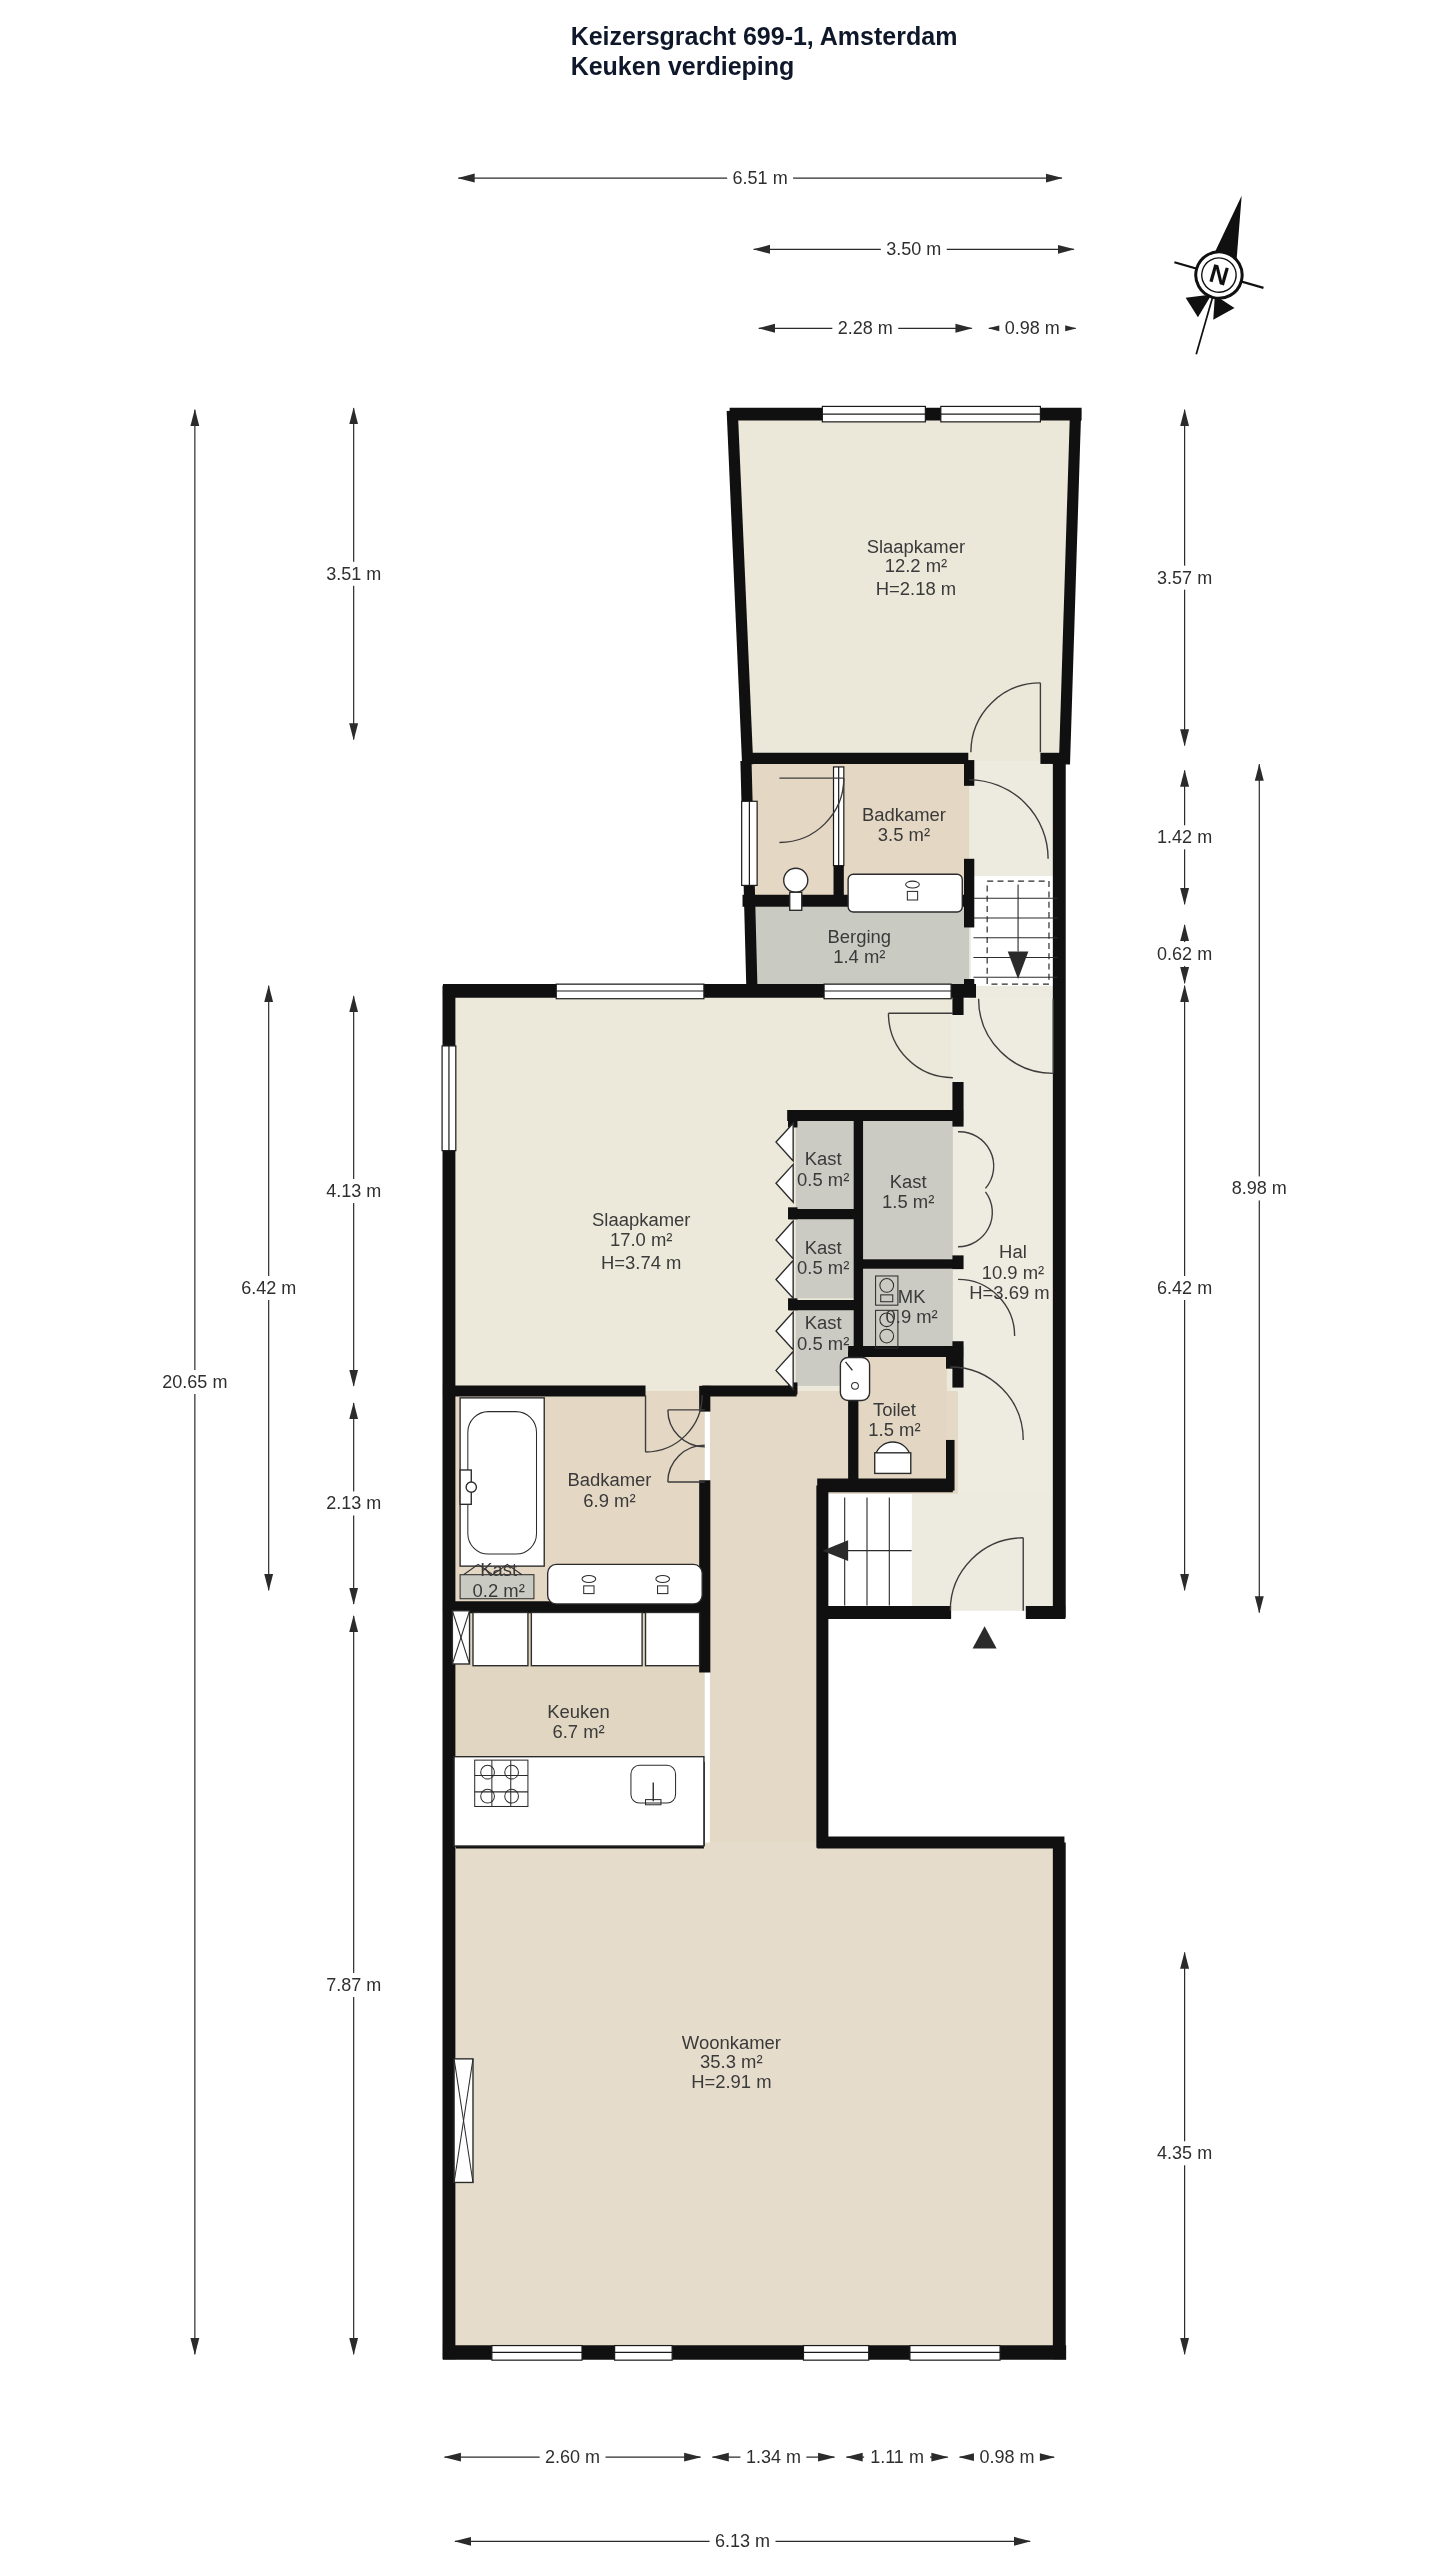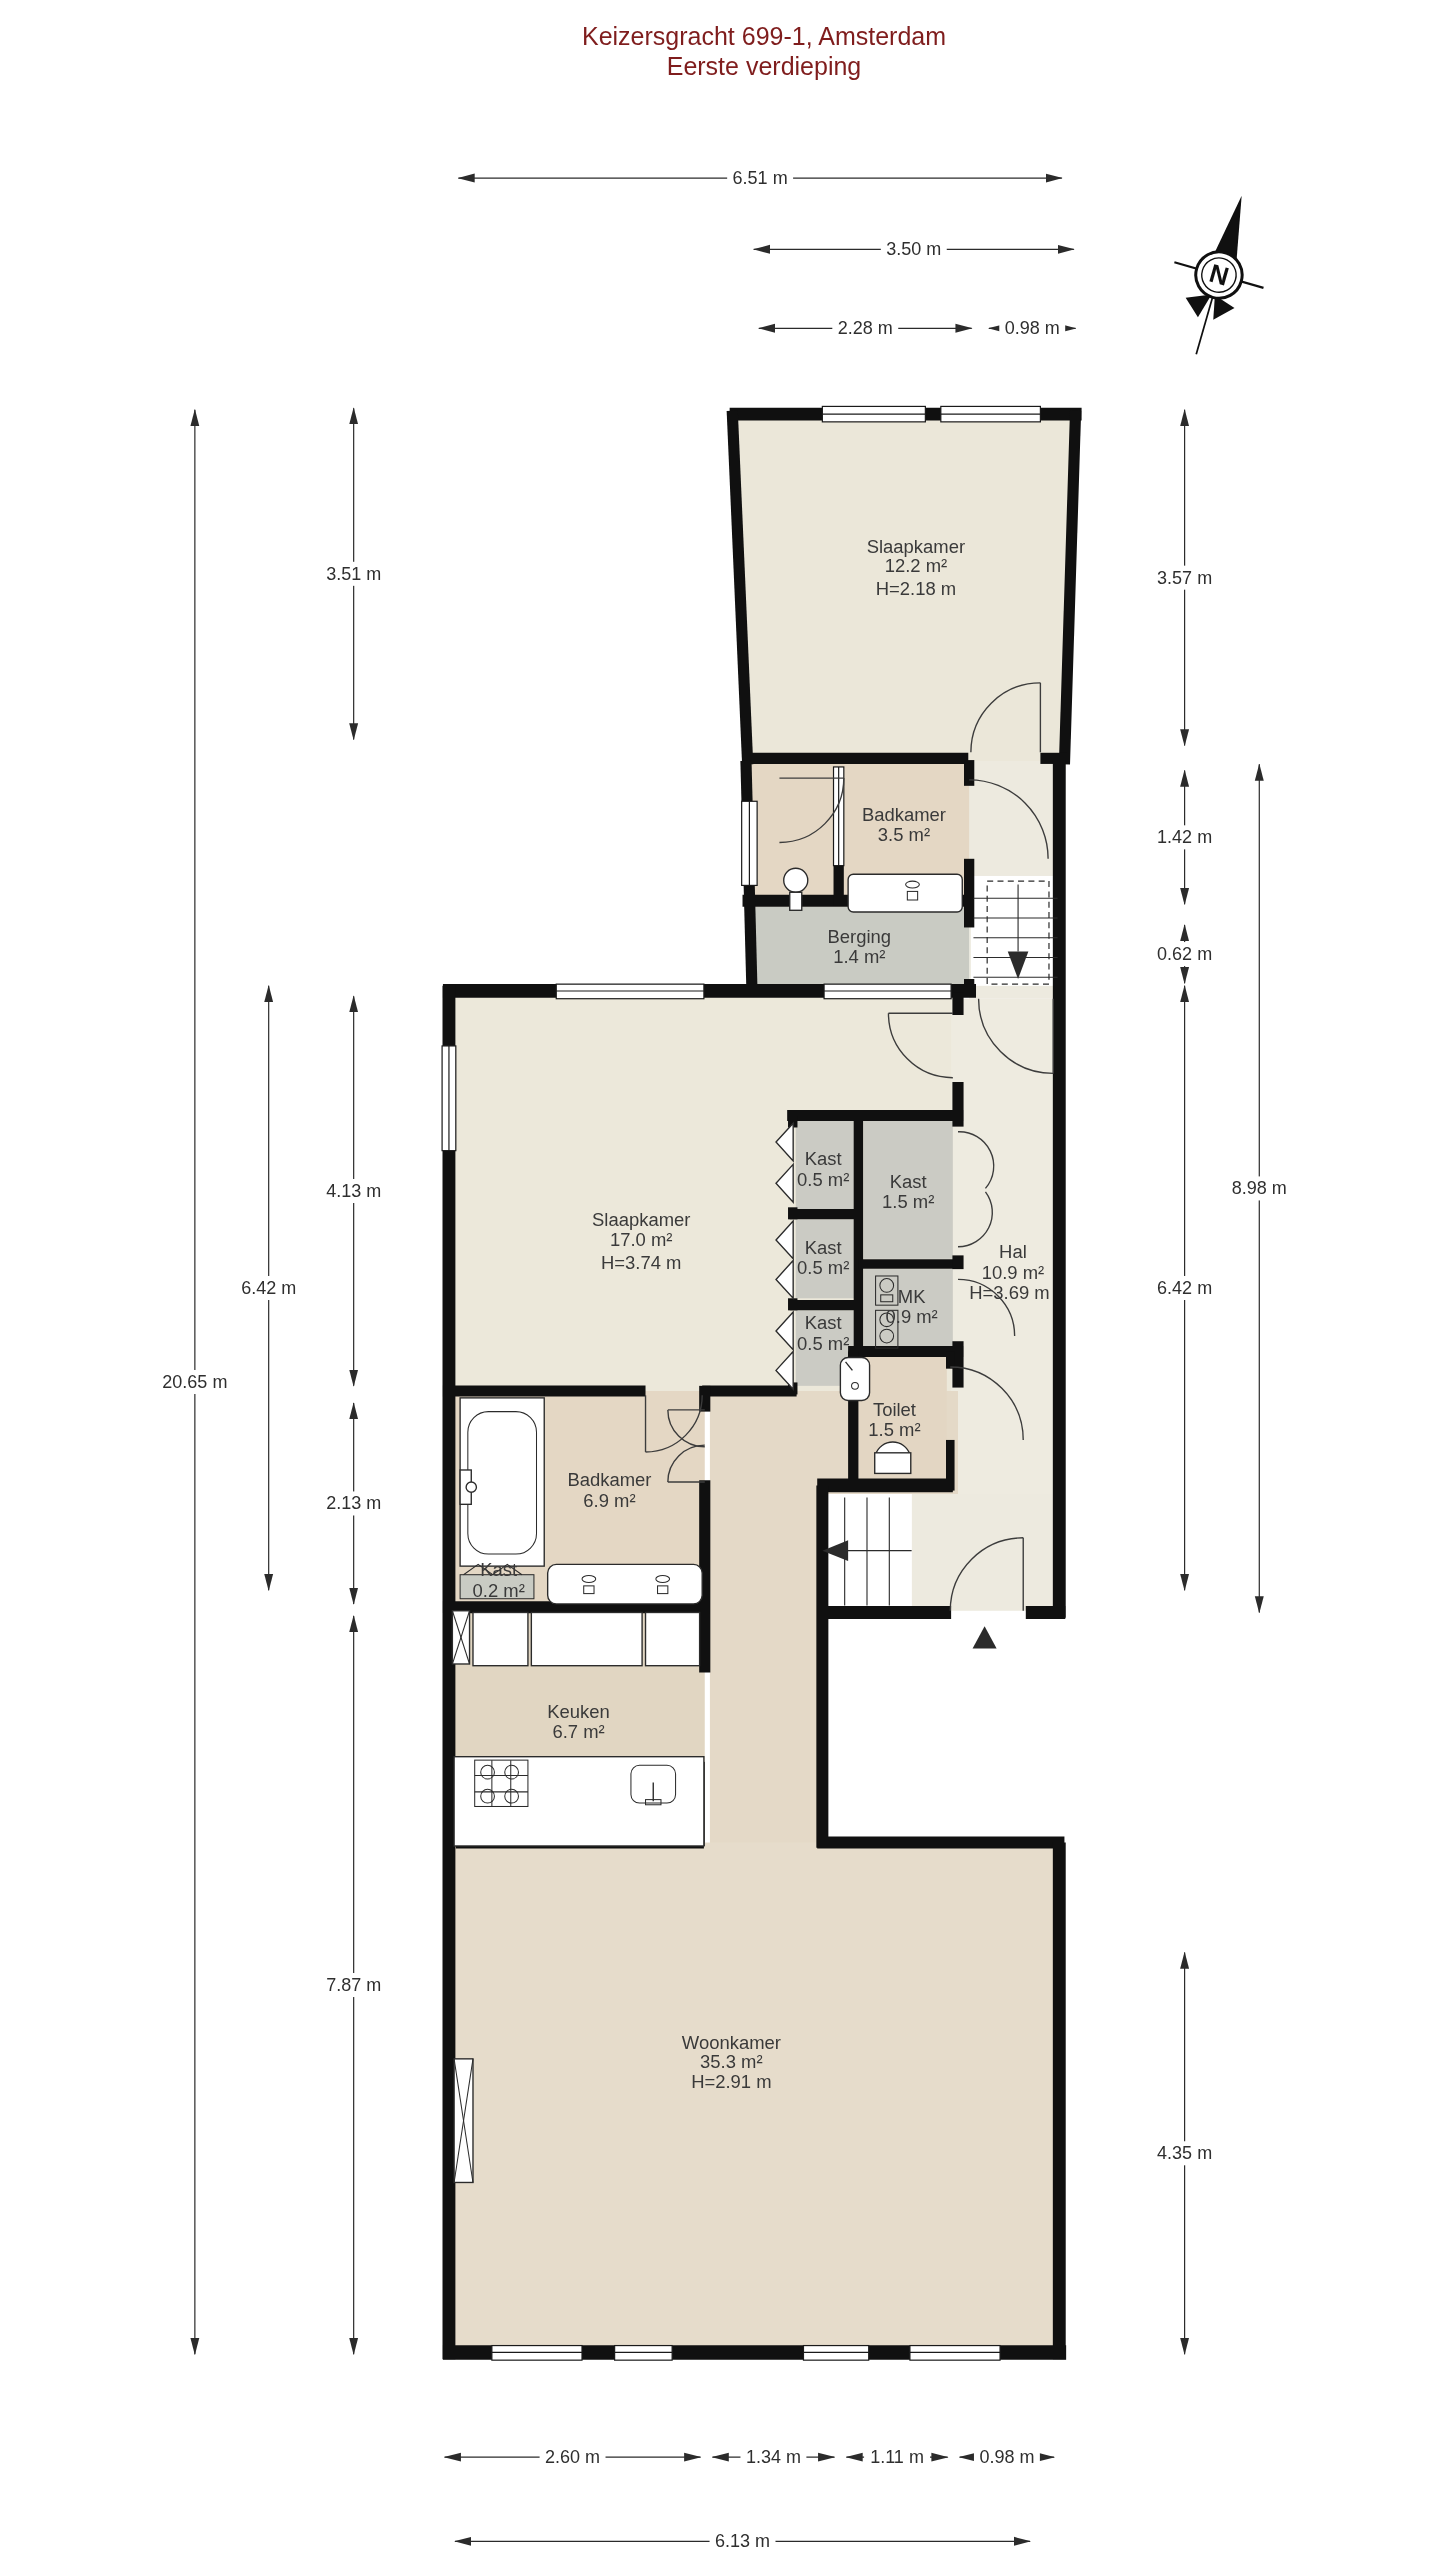--- a/index.html
+++ b/index.html
@@ -1,40 +1,40 @@
 <!DOCTYPE html>
 <html style="font-size:13.7px"><head>
 <meta charset="utf-8">
 <style>
   html,body{margin:0;padding:0;background:#fff;}
   #stage{position:relative;width:1449px;height:2576px;background:#ffffff;overflow:hidden;
          font-family:"Liberation Sans",sans-serif;}
   #title{position:absolute;left:764px;top:20.6px;transform:translateX(-50%);
-         text-align:center;color:#7f1d1d;font-weight:normal;font-size:25px;line-height:30px;white-space:nowrap;}
+         text-align:left;color:#0f172a;font-weight:bold;font-size:25px;line-height:30px;white-space:nowrap;}
   svg{position:absolute;left:0;top:0;}
   .wall{stroke:#101010;fill:none;}
   .fix{stroke:#2b2b2b;stroke-width:1.6;fill:#ffffff;}
   .fixthin{stroke:#2b2b2b;stroke-width:1.2;fill:none;}
   .door{stroke:#3c3c3c;stroke-width:1.6;fill:none;}
   .winline{stroke:#1a1a1a;stroke-width:1.4;fill:none;}
   .winbox{fill:#ffffff;stroke:#1a1a1a;stroke-width:1.4;}
   .tread{stroke:#2b2b2b;stroke-width:1.3;}
   .dashline{stroke:#2b2b2b;stroke-width:1.4;fill:none;stroke-dasharray:7 5;}
   .rn{font-size:21.5px;fill:#3a3a3a;text-anchor:middle;}
   .dim-text{font-size:21px;fill:#2f2f2f;text-anchor:middle;}
   .arrfill{fill:#2b2b2b;}
 </style>
 </head>
 <body>
 
 <div id="stage">
 
   <div id="title">
     <div>Keizersgracht 699-1, Amsterdam</div>
-    <div>Eerste verdieping</div>
+    <div>Keuken verdieping</div>
   </div>
 
   <svg width="1449" height="2576" viewBox="0 0 1688 3000">
     <defs>
       <marker id="arr" viewBox="0 0 20 12" markerWidth="20" markerHeight="12" refX="19" refY="6" orient="auto-start-reverse" markerUnits="userSpaceOnUse">
         <path d="M20 6 L0 0.8 L0 11.2 Z" class="arrfill"></path>
       </marker>
     </defs>
 
     <g>

